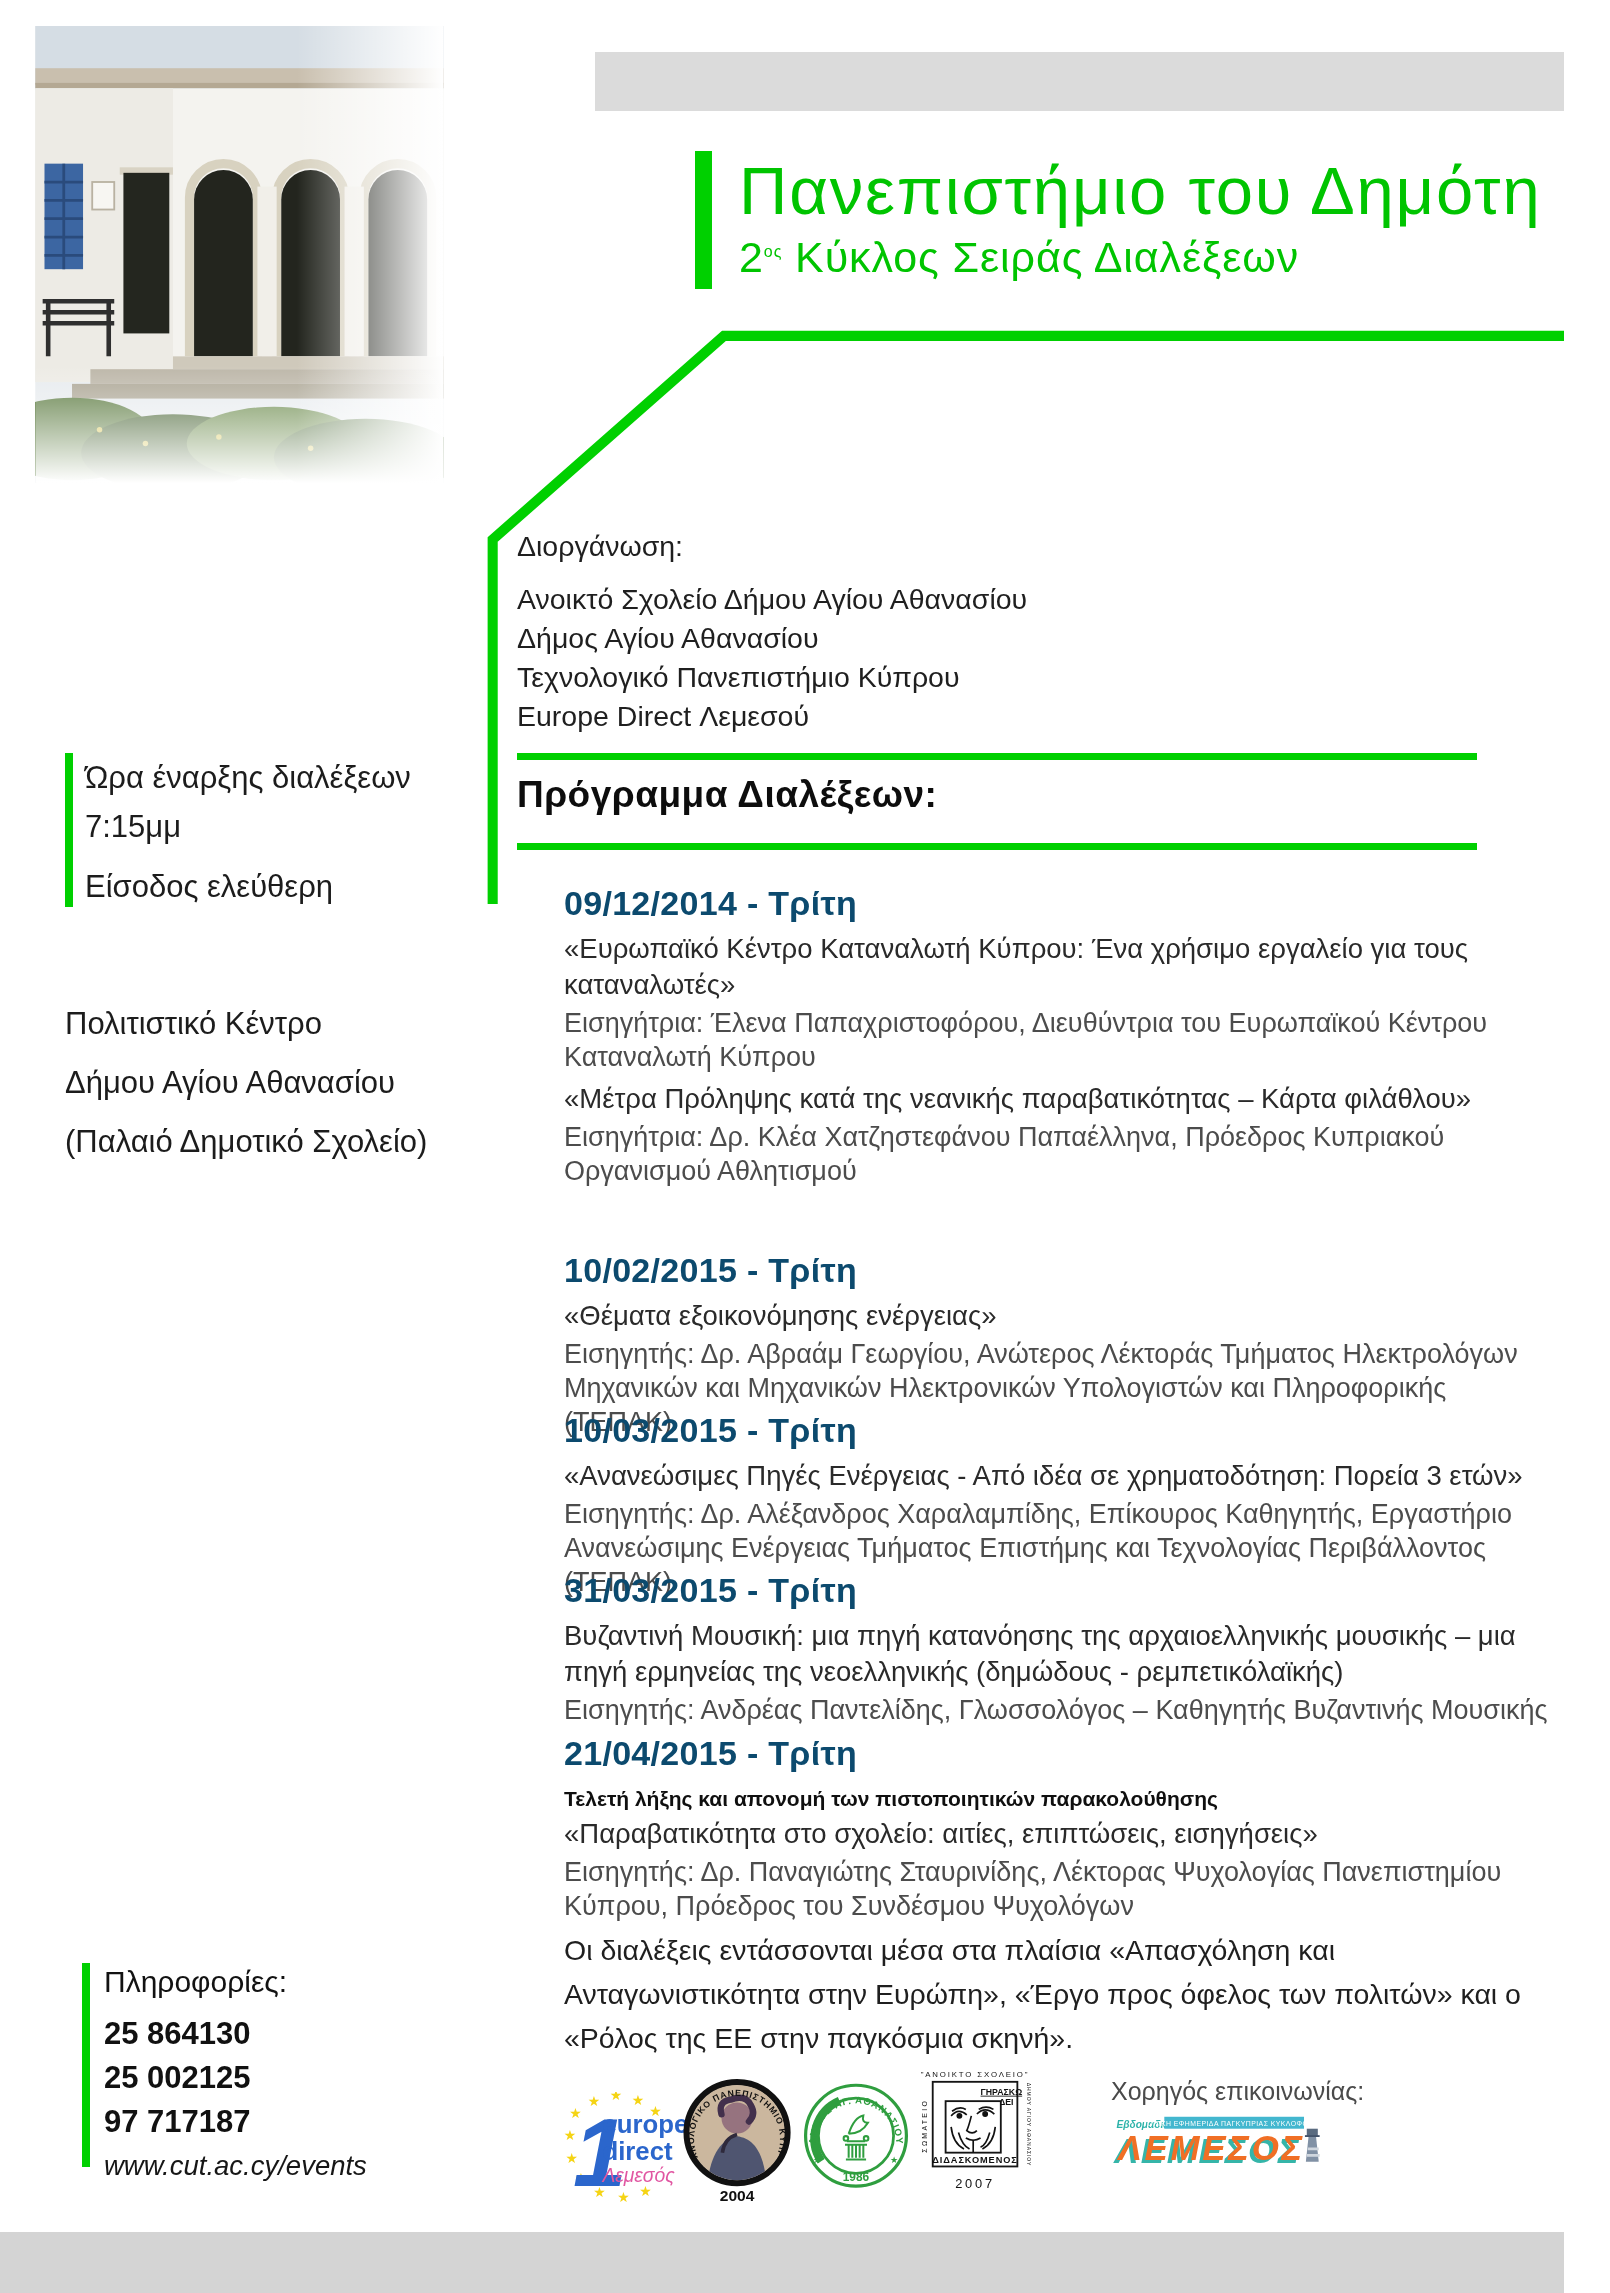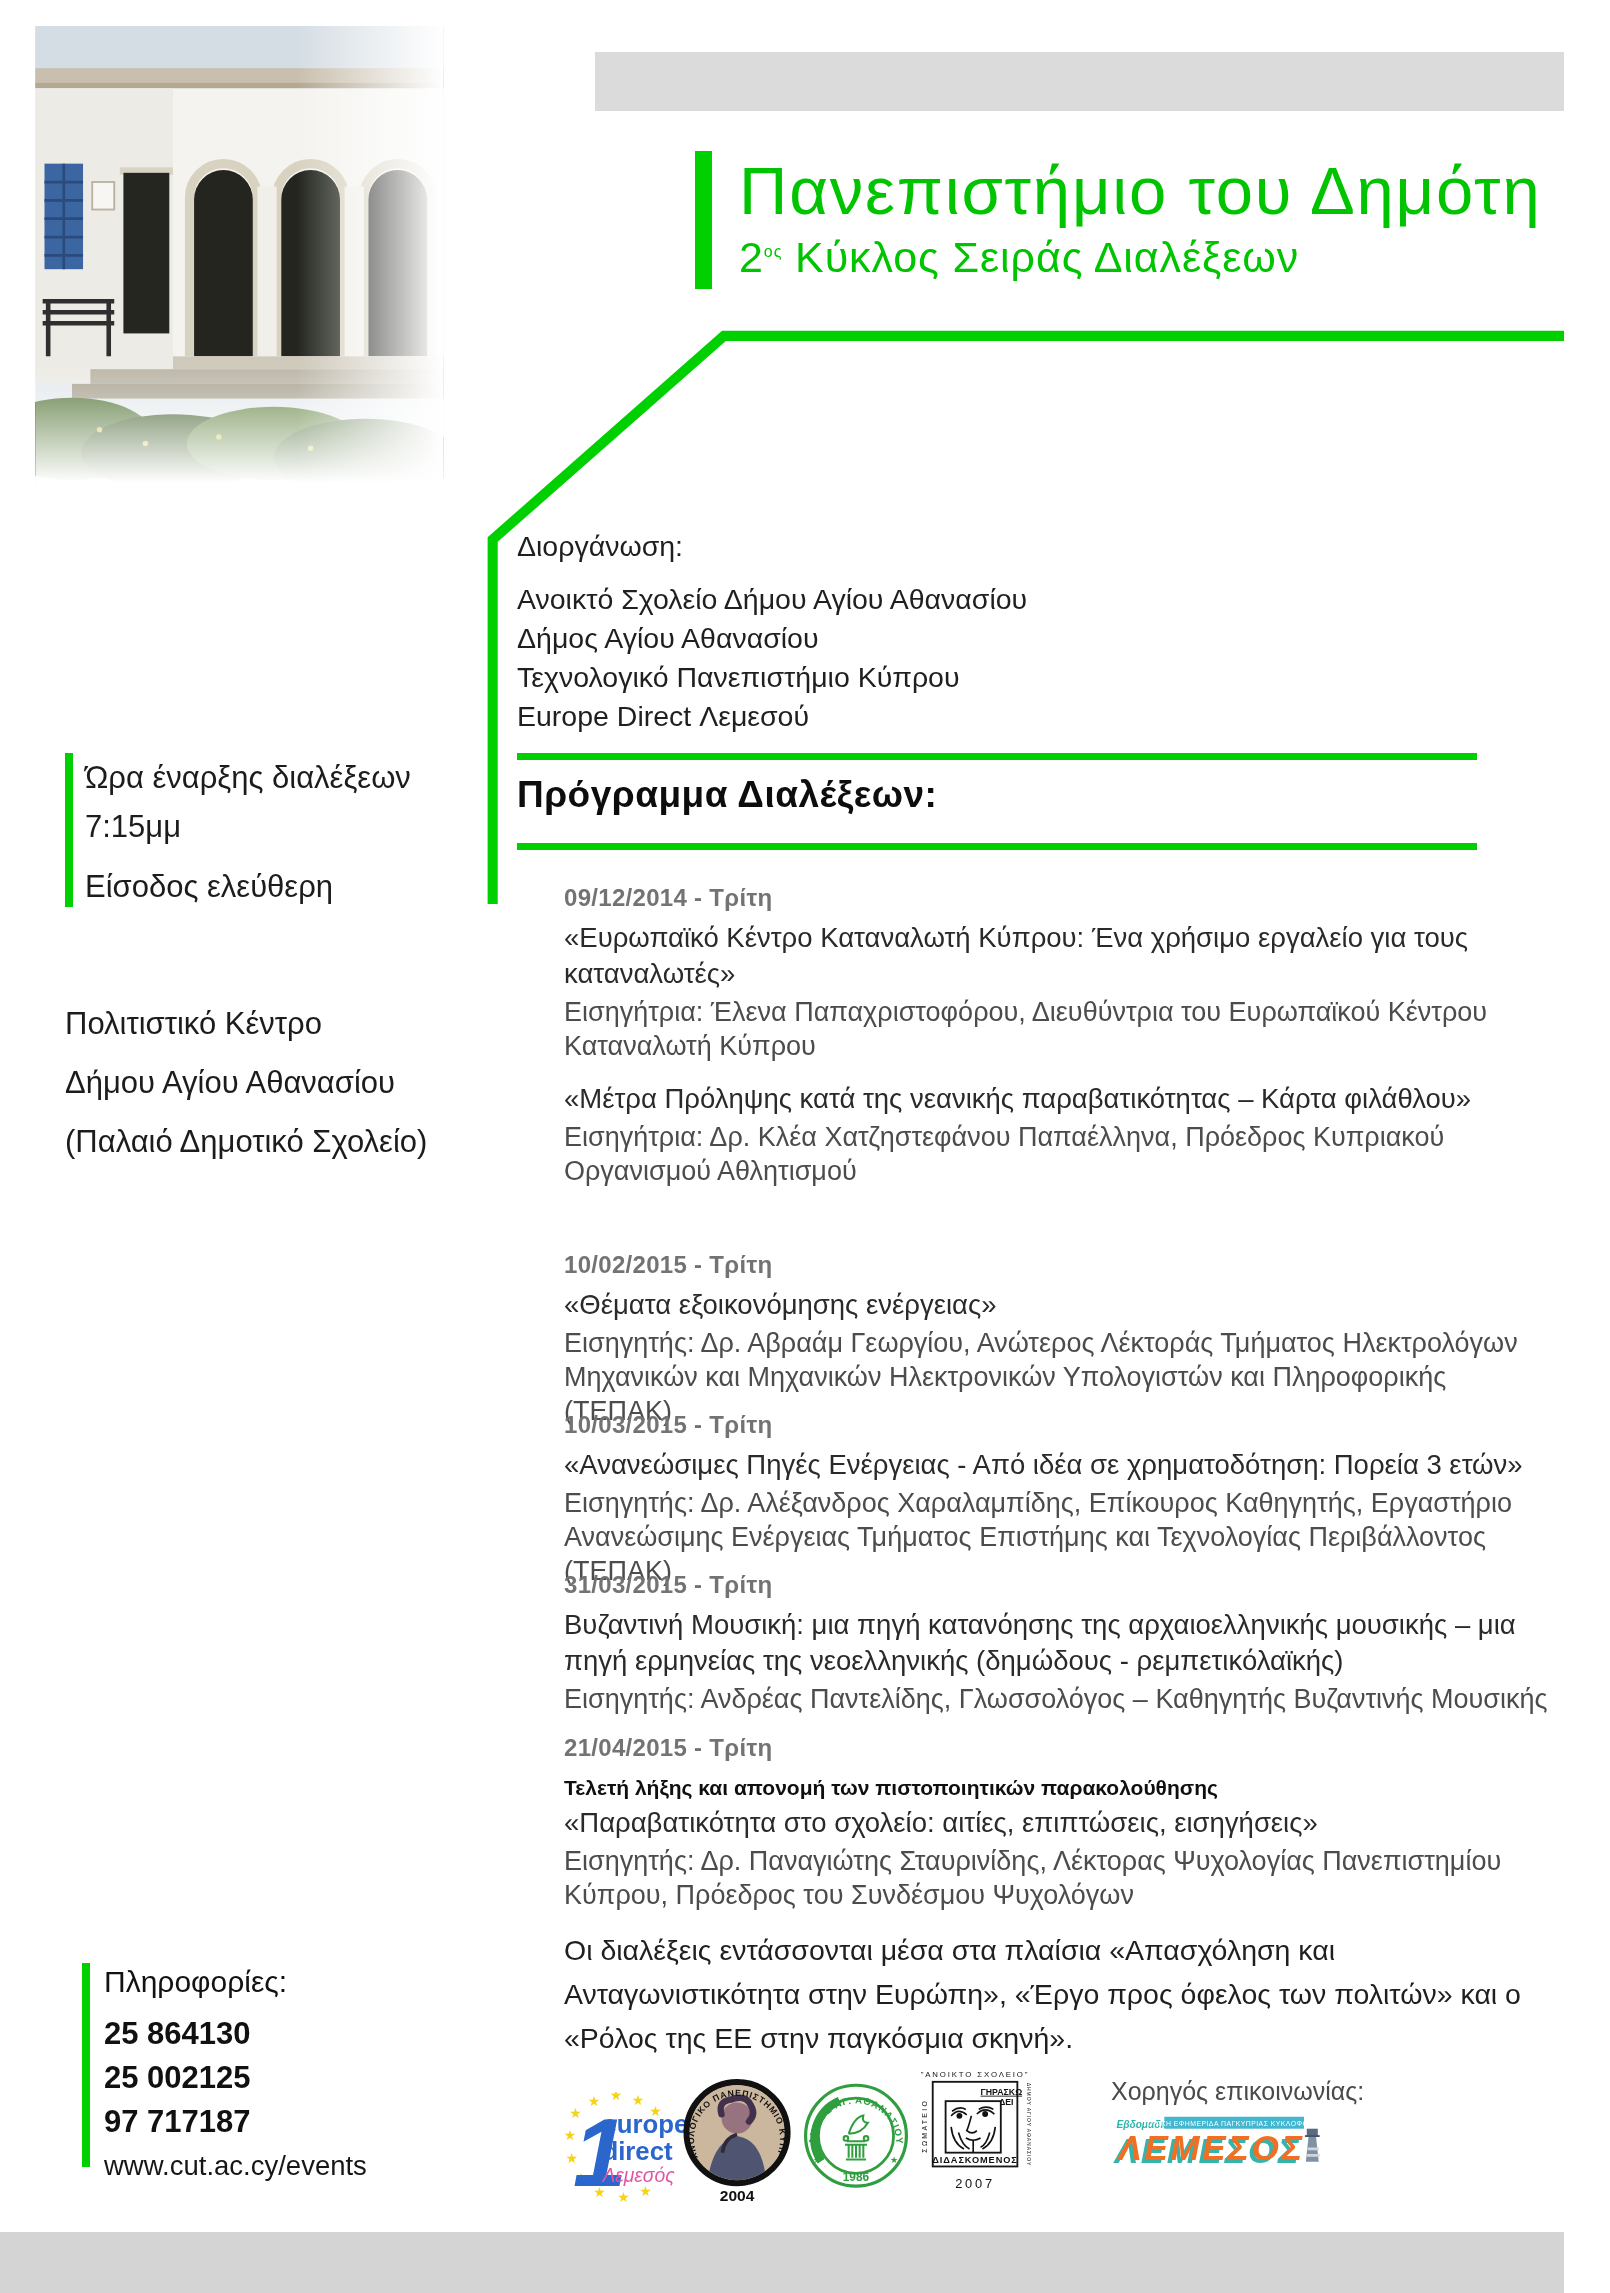--- a/index.html
+++ b/index.html
@@ -33,33 +33,33 @@
   #venue-block { left:65px; top:994px; width:386px; font-size:31px; font-weight:300; color:#1c1c1c; line-height:59px; }
 
   
   .green-rule { left:517px; width:960px; height:7.3px; background:#00d000; }
   #rule-top { top:753px; }
   #rule-bottom { top:843px; }
   #program-heading { left:517px; top:774px; font-size:37px; font-weight:700; color:#0d0d0d; letter-spacing:0.5px; }
 
   
   .lecture { left:564px; width:987px; position:absolute; }
-  .lec-date { font-size:24px; font-weight:700; color:#737373; margin-bottom:8.3px; letter-spacing:0.3px; }
+  .lec-date { font-size:34px; font-weight:700; color:#0c4a6e; margin-bottom:8.3px; letter-spacing:0.3px; }
   .lec-title { font-size:27.5px; font-weight:300; color:#2a2a2a; line-height:36px; }
   .lec-highlight { font-size:21px; font-weight:700; color:#0f0f0f; line-height:35px; }
   .lec-speaker { font-size:27px; font-weight:300; color:#4c4c4c; line-height:34px; margin-top:2.8px; }
 
   #closing-paragraph { left:564px; top:1928px; width:960px; font-size:28.5px; font-weight:300; color:#1f1f1f; line-height:44px; }
 
   
   #contact-bar { left:82px; top:1963px; width:8.3px; height:204px; background:#00d000; }
   #contact { left:104px; top:1965px; width:331px; }
   #contact .contact-heading { font-size:30px; font-weight:400; color:#121212; margin-bottom:13px; }
   #contact .phone { font-size:31px; font-weight:700; color:#111; line-height:44px; }
-  #contact .website { font-size:27.5px; font-weight:300; color:#161616; margin-top:5.5px; }
+  #contact .website { font-size:27.5px; font-weight:300; font-style:italic; color:#161616; margin-top:5.5px; }
 
   
   #logo-europe-direct { left:560px; top:2092px; width:129px; height:115px; }
   #logo-cut { left:680px; top:2074px; width:115px; height:130px; }
   #logo-municipality { left:801px; top:2077px; width:110px; height:121px; }
   #logo-open-school { left:918px; top:2068px; width:115px; height:127px; }
   #sponsor-label { left:1111px; top:2077px; font-size:25px; font-weight:300; color:#4a4a4a; }
   #logo-lemesos { left:1111px; top:2114px; width:216px; height:57px; }
 
   #building-photo { left:35px; top:26px; width:409px; height:457px; }

